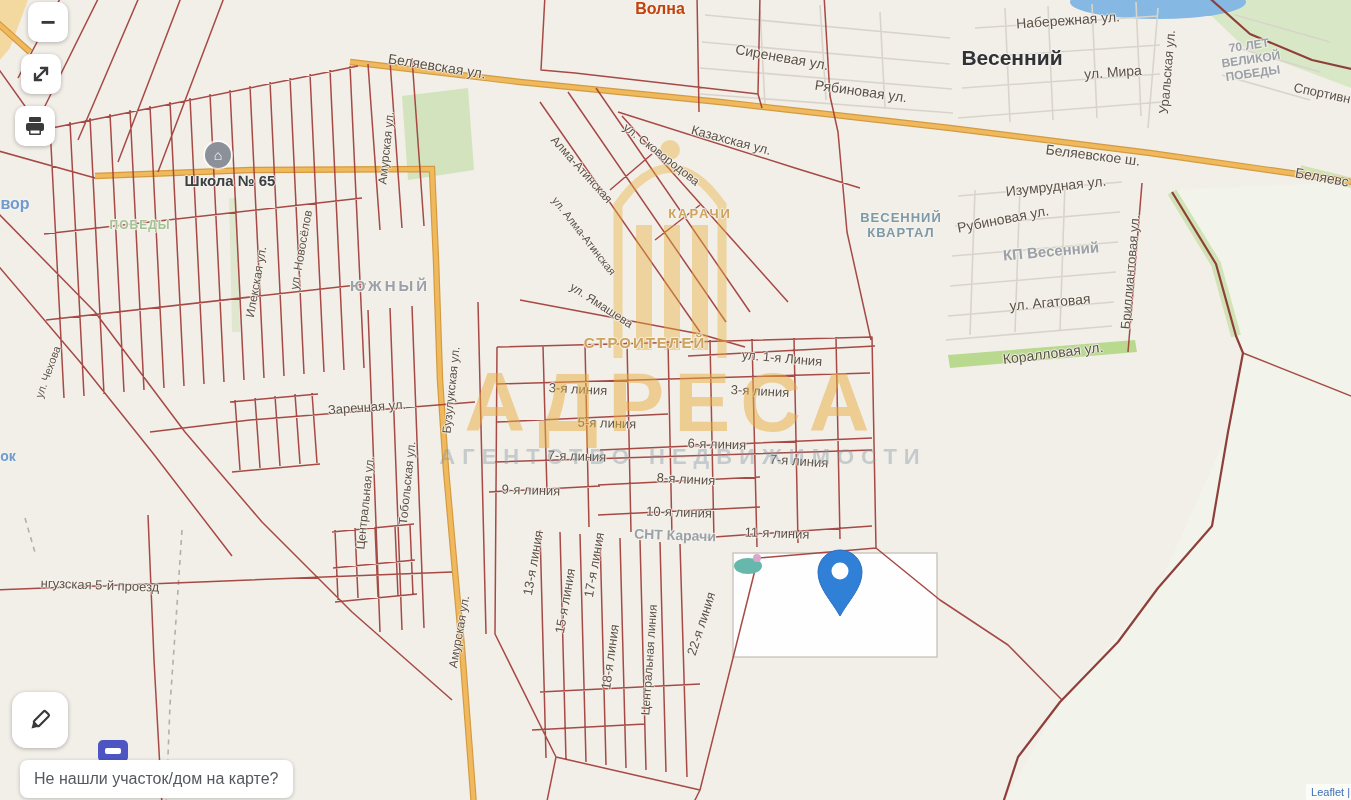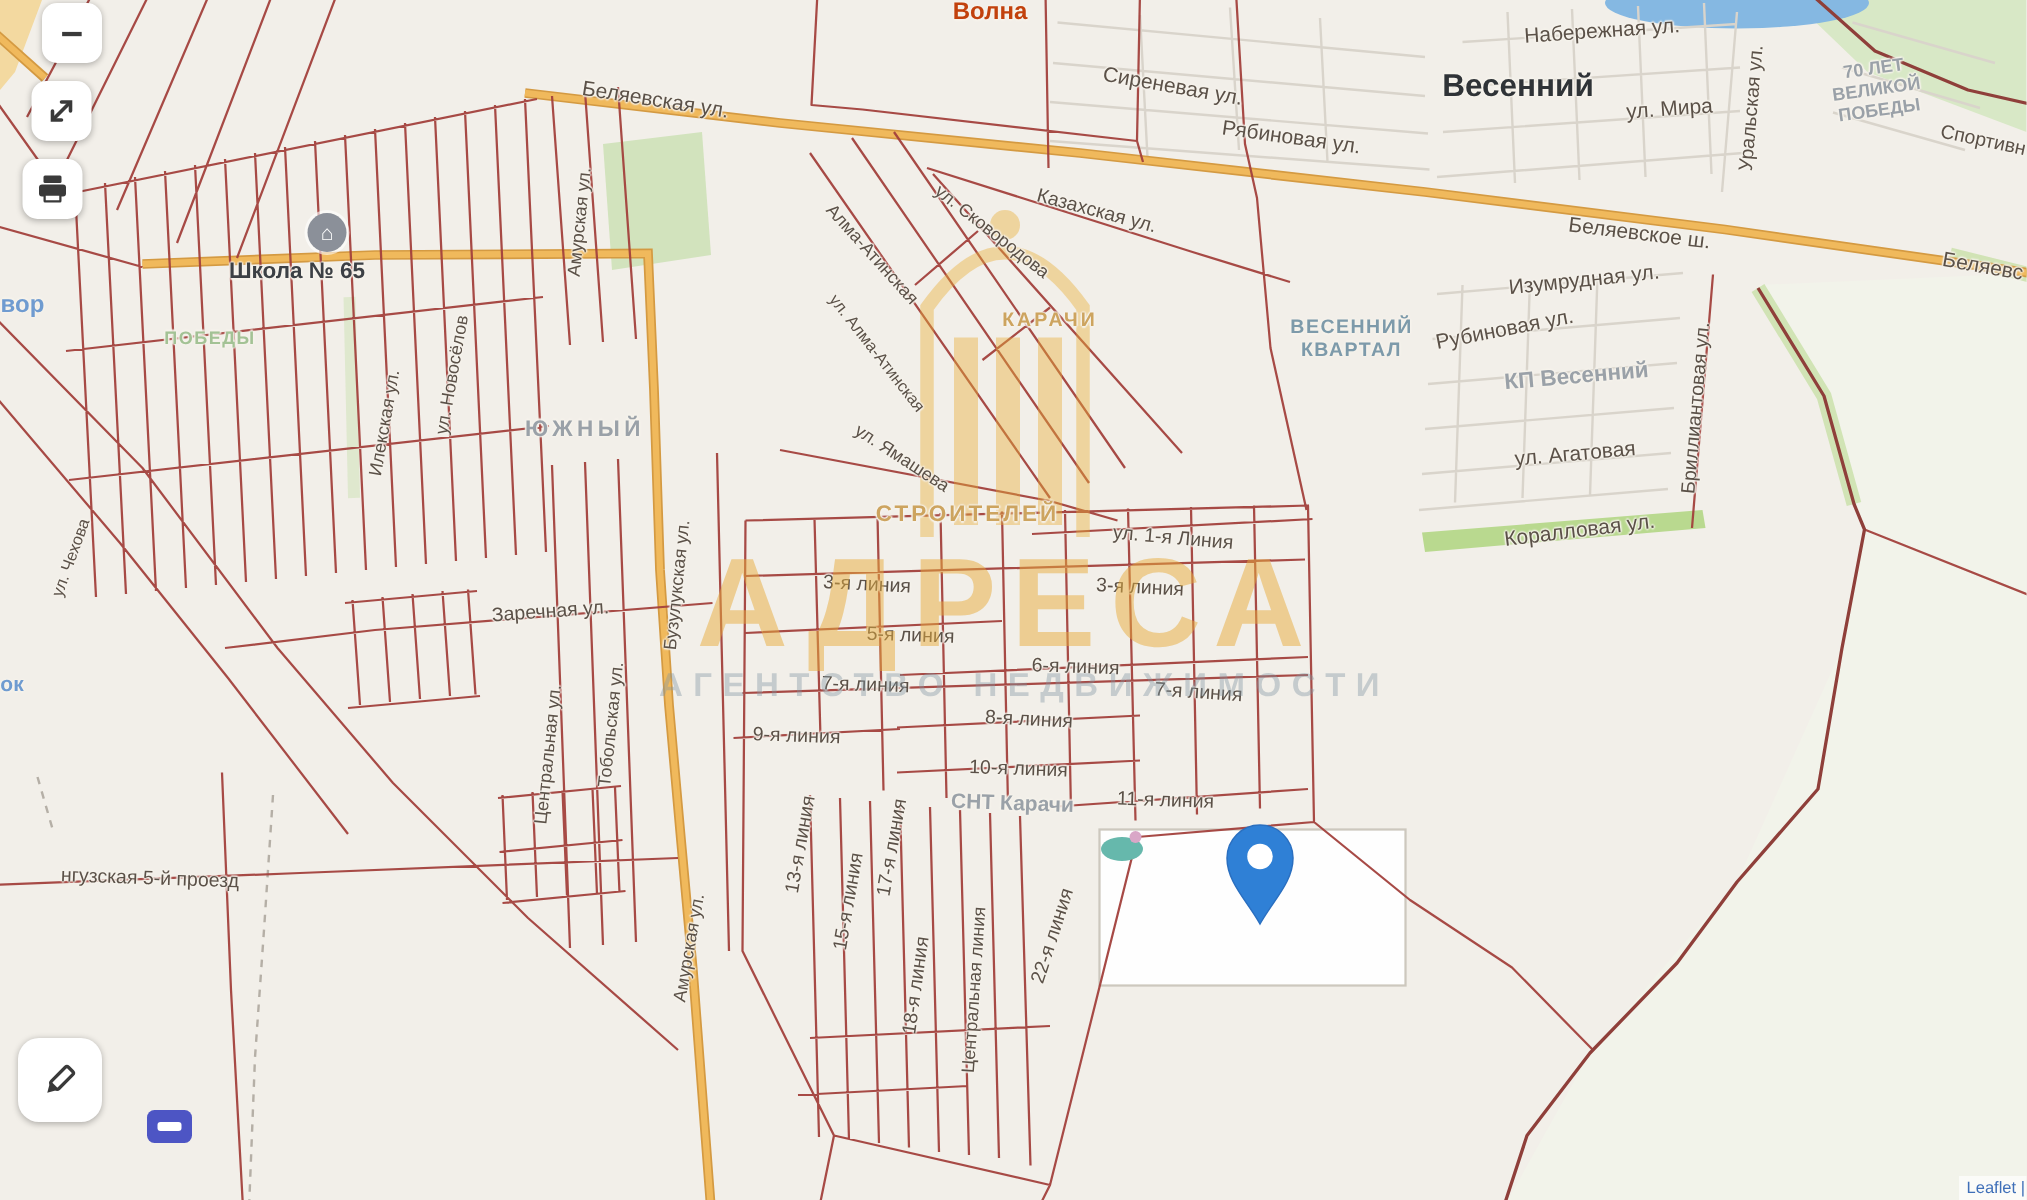--- a/index.html
+++ b/index.html
@@ -164,21 +164,21 @@
       <div class="lbl st" style="left: 1056px; top: 186px; font-size: 14px; transform: translate(-50%, -50%) rotate(-6deg);">Изумрудная ул.</div>
       <div class="lbl st" style="left: 1003px; top: 219px; font-size: 14px; transform: translate(-50%, -50%) rotate(-11deg);">Рубиновая ул.</div>
       <div class="lbl gray" style="left: 1051px; top: 251px; font-size: 15px; transform: translate(-50%, -50%) rotate(-5deg);">КП Весенний</div>
       <div class="lbl st" style="left: 1131px; top: 272px; font-size: 13px; transform: translate(-50%, -50%) rotate(-85deg);">Бриллиантовая ул.</div>
       <div class="lbl st" style="left: 1050px; top: 302px; font-size: 14px; transform: translate(-50%, -50%) rotate(-5deg);">ул. Агатовая</div>
       <div class="lbl st" style="left: 1053px; top: 353px; font-size: 14px; transform: translate(-50%, -50%) rotate(-7deg);">Коралловая ул.</div>
       <div class="lbl teal" style="left: 901px; top: 226px; font-size: 13px; transform: translate(-50%, -50%) rotate(0deg);">ВЕСЕННИЙ
 КВАРТАЛ</div>
       <div class="lbl tan" style="left: 700px; top: 214px; font-size: 13px; transform: translate(-50%, -50%) rotate(0deg); letter-spacing: 2px;">КАРАЧИ</div>
       <div class="lbl tan" style="left: 605px; top: 343px; font-size: 15px; transform: translate(-50%, -50%) rotate(0deg); letter-spacing: 2px; margin-left: 40px;">СТРОИТЕЛЕЙ</div>
-      <div class="lbl dark" style="left: 198px; top: 181px; font-size: 15px; transform: translate(-50%, -50%) rotate(0deg);">Школа № 65</div>
+      <div class="lbl dark" style="left: 230px; top: 181px; font-size: 15px; transform: translate(-50%, -50%) rotate(0deg);">Школа № 65</div>
       <div class="lbl gray" style="left: 390px; top: 286px; font-size: 15px; transform: translate(-50%, -50%) rotate(0deg); letter-spacing: 3px;">ЮЖНЫЙ</div>
       <div class="lbl green" style="left: 140px; top: 226px; font-size: 12px; transform: translate(-50%, -50%) rotate(0deg);">ПОБЕДЫ</div>
       <div class="lbl blue" style="left: 15px; top: 158px; font-size: 16px; transform: translate(-50%, -50%) rotate(0deg);">вор</div>
       <div class="lbl blue" style="left: 8px; top: 410px; font-size: 14px; transform: translate(-50%, -50%) rotate(0deg);">ок</div>
       <div class="lbl st" style="left: 601px; top: 306px; font-size: 12px; transform: translate(-50%, -50%) rotate(33deg);">ул. Ямашева</div>
       <div class="lbl st" style="left: 782px; top: 359px; font-size: 13px; transform: translate(-50%, -50%) rotate(5deg);">ул. 1-я Линия</div>
       <div class="lbl st" style="left: 578px; top: 390px; font-size: 13px; transform: translate(-50%, -50%) rotate(3deg);">3-я линия</div>
       <div class="lbl st" style="left: 760px; top: 392px; font-size: 13px; transform: translate(-50%, -50%) rotate(3deg);">3-я линия</div>
       <div class="lbl st" style="left: 607px; top: 424px; font-size: 13px; transform: translate(-50%, -50%) rotate(2deg);">5-я линия</div>
       <div class="lbl st" style="left: 717px; top: 445px; font-size: 13px; transform: translate(-50%, -50%) rotate(2deg);">6-я линия</div>
@@ -248,15 +248,18 @@
 
   <button class="ctrl" id="btn-edit">
     <svg width="28" height="28" viewBox="0 0 28 28">
       <g transform="rotate(45 14 14)">
         <rect x="10.5" y="4" width="7" height="16" rx="1.5" fill="none" stroke="#3a3a3a" stroke-width="2.2"></rect>
         <path d="M10.5,20 L14,26 L17.5,20 z" fill="#3a3a3a"></path>
       </g>
     </svg>
   </button>
 
+  <div id="ask-bar">
+    <span>Не нашли участок/дом на карте?</span>
+  </div>
 
   <div id="attribution">Leaflet |</div>
 </div>
 
 </body></html>

